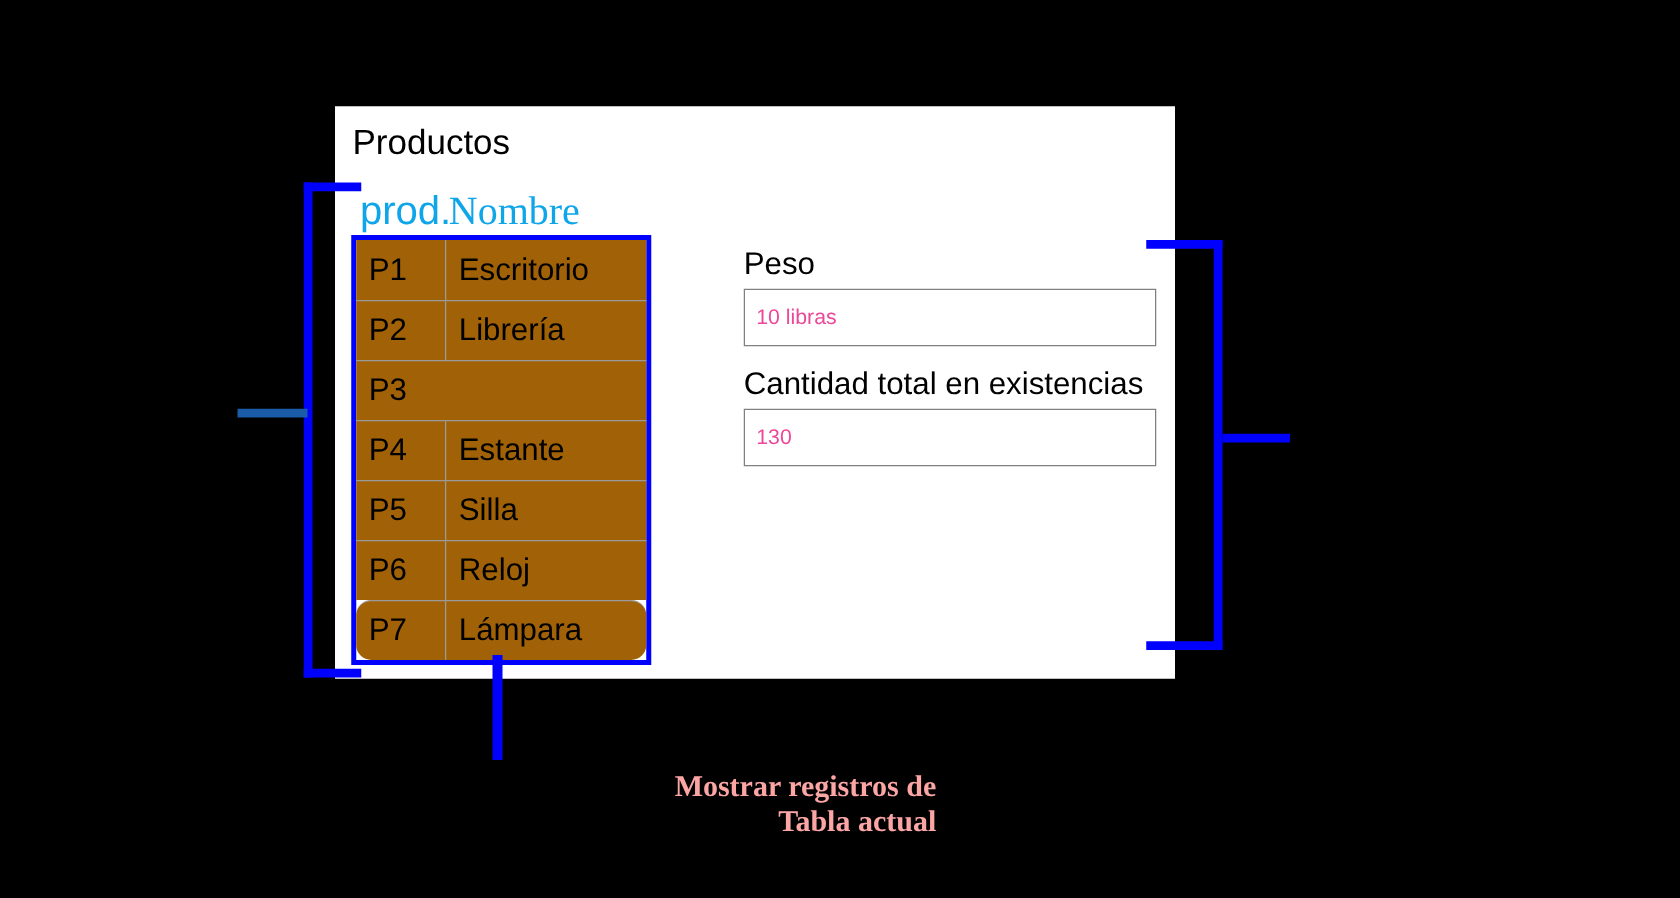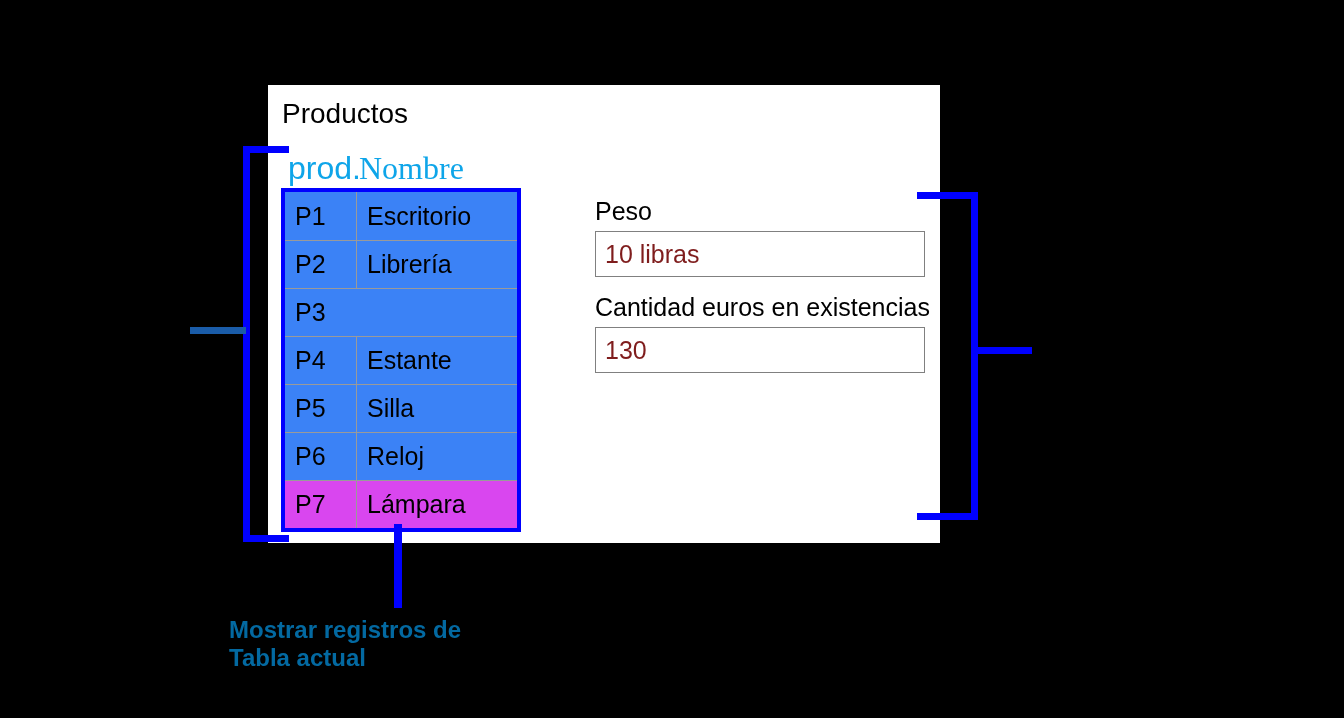--- a/index.html
+++ b/index.html
@@ -45,24 +45,24 @@
     width:240px;
     border:4px solid #0000ff;
     background:#ffffff;
     box-sizing:border-box;
   }
   .rec-row{
     display:flex;
     height:48px;
     box-sizing:border-box;
     border-top:1px solid #9a9a9a;
-    background:#3b82f6;
+    background:#a16207;
   }
   .rec-row.first{border-top:none;}
-  .rec-row.sel{background:#d946ef;}
+  .rec-row.sel{background:#a16207;border-radius:12px;}
   .cell{
     box-sizing:border-box;
     display:flex;align-items:center;
     font-size:25px;color:#000000;
     padding-left:10px;
     white-space:nowrap;
     overflow:hidden;
   }
   .cell.k{width:71px;}
   .cell.v{width:161px;border-left:1px solid #9a9a9a;}
@@ -82,21 +82,21 @@
   }
   .field-box{
     height:46px;
     border:1px solid #808080;
     background:#ffffff;
     box-sizing:border-box;
     display:flex;align-items:center;
     padding-left:9px;
   }
   .field-value{
-    font-size:25px;color:#7f1d1d;
+    font-size:17px;color:#ec4899;
     white-space:nowrap;
   }
   
   .brk-left-spine{
     position:absolute;left:243px;top:146px;
     width:7px;height:396px;background:#0000ff;
   }
   .brk-left-top{
     position:absolute;left:243px;top:146px;
     width:46px;height:7px;background:#0000ff;
@@ -131,24 +131,25 @@
   
   .stem{
     position:absolute;left:394px;top:524px;
     width:8px;height:84px;background:#0000ff;
   }
 
   
   .caption{
     position:absolute;left:229px;top:616px;
     width:520px;
-    text-align:left;
+    text-align:right;
     font-size:24px;font-weight:bold;
-    color:#0369a1;
+    color:#fca5a5;
     line-height:28px;
+    font-family:Liberation Serif, serif;
   }
   .caption div{white-space:nowrap;}
 </style>
 </head>
 <body>
 
 <div id="stage">
 
   <div class="panel">
     <div class="panel-title">Productos</div>
@@ -190,21 +191,21 @@
     </div>
 
   <div class="fields" id="fieldStack">
       <div class="field">
         <div class="field-label">Peso</div>
         <div class="field-box">
           <span class="field-value">10 libras</span>
         </div>
       </div>
       <div class="field">
-        <div class="field-label">Cantidad euros en existencias</div>
+        <div class="field-label">Cantidad total en existencias</div>
         <div class="field-box">
           <span class="field-value">130</span>
         </div>
       </div>
     </div>
 
   <div class="brk-left-spine"></div>
   <div class="brk-left-top"></div>
   <div class="brk-left-bot"></div>
   <div class="lead-left"></div>

